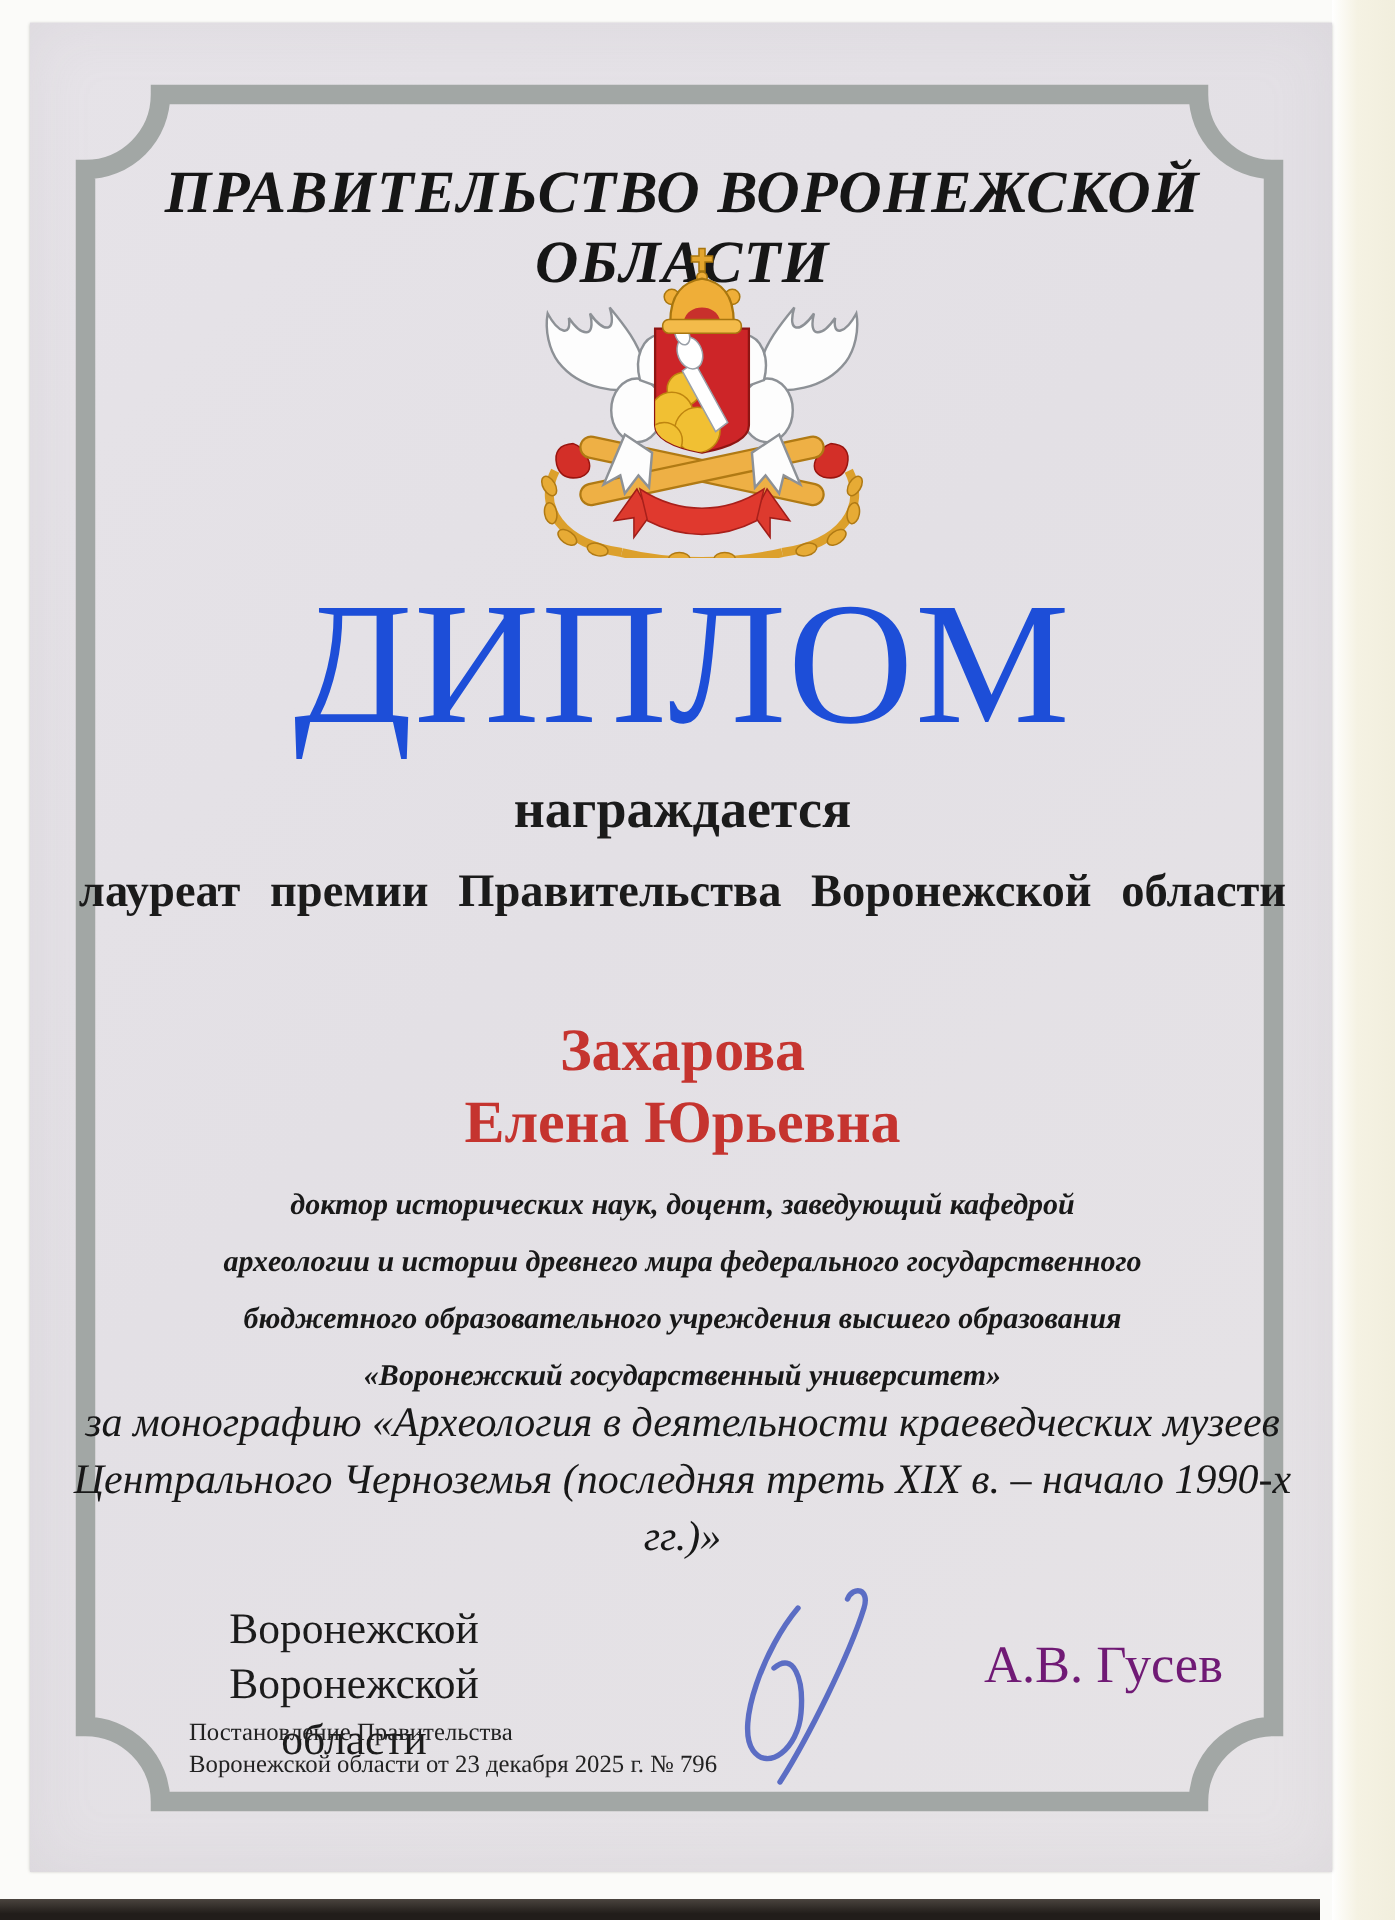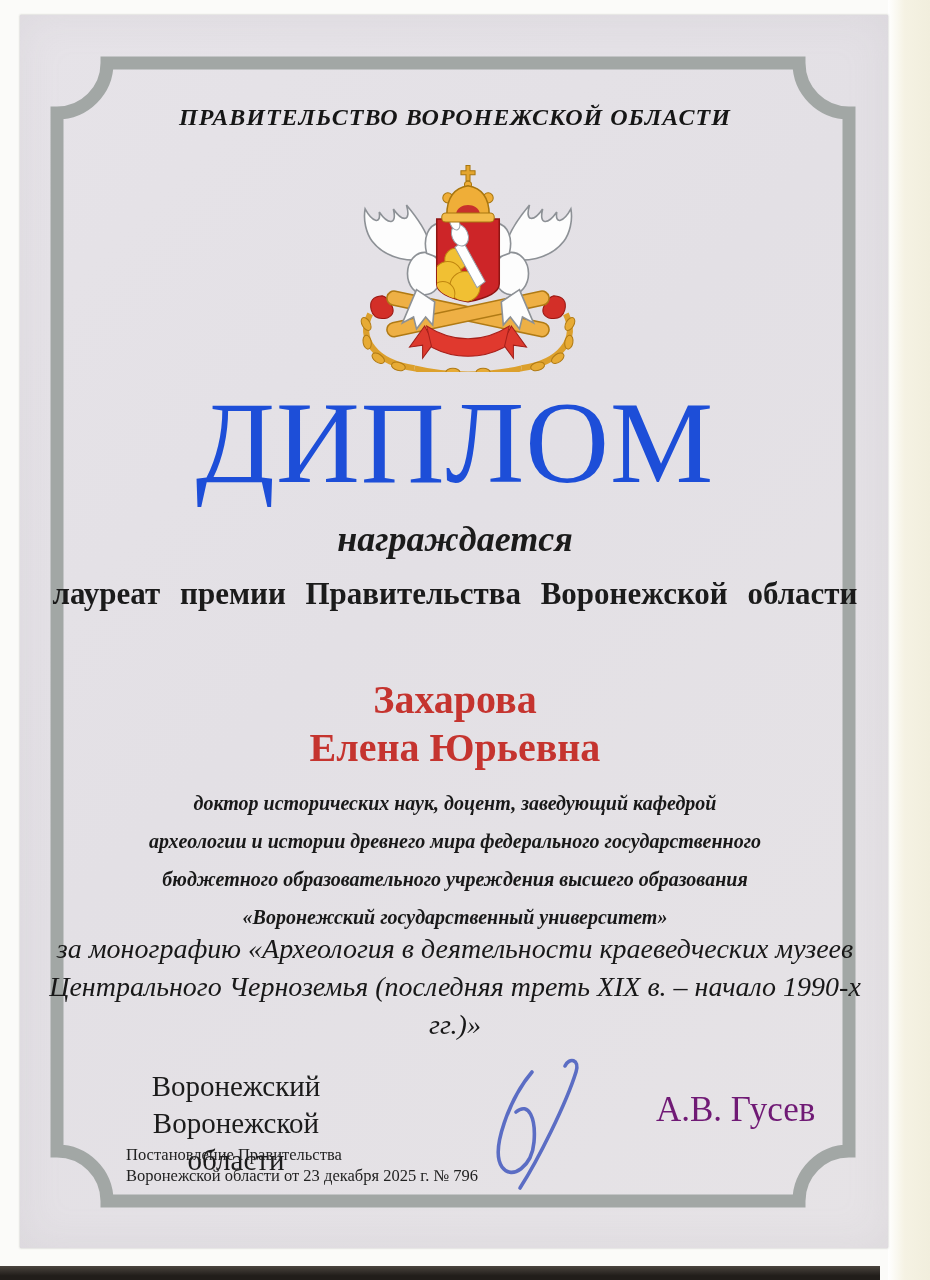--- a/index.html
+++ b/index.html
@@ -24,29 +24,29 @@
   }
   
   .paper{
     position:absolute;left:20px;top:15px;width:868px;height:1233px;
     background:linear-gradient(135deg,#e6e3e8 0%,#e3e0e5 45%,#e6e3e6 100%);
     box-shadow:0 0 2px rgba(120,120,110,.45), inset 0 0 40px rgba(175,170,180,.18);
   }
   .frame{position:absolute;left:0;top:0;width:930px;height:1280px;pointer-events:none;}
   .txt{position:absolute;left:22px;width:866px;text-align:center;color:#1b1b1b;}
   .page-title{
-    top:104px;font-size:24px;font-weight:bold;font-style:italic;
+    top:104px;font-size:40px;font-weight:bold;font-style:italic;
     letter-spacing:1px;color:#161616;
   }
   .emblem{position:absolute;left:352px;top:164px;width:232px;height:208px;}
   .diploma-title{
     top:384px;font-size:116px;line-height:118px;font-weight:normal;
     color:#1d4ed8;letter-spacing:1px;
   }
-  .awarded{top:518px;font-size:36px;font-weight:bold;font-style:italic;}
+  .awarded{top:518px;font-size:36px;font-weight:bold;}
   .laureate{top:576px;font-size:31px;font-weight:bold;word-spacing:12px;}
   .recipient{top:676px;font-size:40px;line-height:48px;font-weight:bold;color:#c5342f;}
   .credentials{top:784px;font-size:20px;line-height:38px;font-weight:bold;font-style:italic;color:#181818;}
   .monograph{top:930px;font-size:28px;line-height:38px;font-weight:normal;font-style:italic;color:#181818;}
   .gov-block{
     position:absolute;left:118px;top:1068px;width:236px;text-align:center;
     font-size:29px;line-height:37px;color:#1b1b1b;
   }
   .signer-name{position:absolute;left:656px;top:1090px;font-size:35px;color:#701a75;}
   .signature{position:absolute;left:468px;top:1052px;width:124px;height:146px;}
@@ -169,21 +169,21 @@
     <div>бюджетного образовательного учреждения высшего образования</div>
     <div>«Воронежский государственный университет»</div>
   </div>
 
   <div class="txt monograph">
     <div>за монографию «Археология в деятельности краеведческих музеев</div>
     <div>Центрального Черноземья (последняя треть XIX в. – начало 1990-х гг.)»</div>
   </div>
 
   <div class="gov-block">
-    <div>Воронежский</div>
+    <div>Воронежской</div>
     <div>Воронежской области</div>
   </div>
 
   <svg class="signature" viewBox="0 0 124 146">
     <g fill="none" stroke="#5b6dc4" stroke-width="3.6" stroke-linecap="round">
       <path d="M64,20 C42,46 22,98 34,115 C44,129 64,114 66,90 C68,67 61,49 48,60"></path>
       <path d="M97,14 C101,5 112,7 108,20 C98,52 70,108 52,136"></path>
     </g>
   </svg>
 

